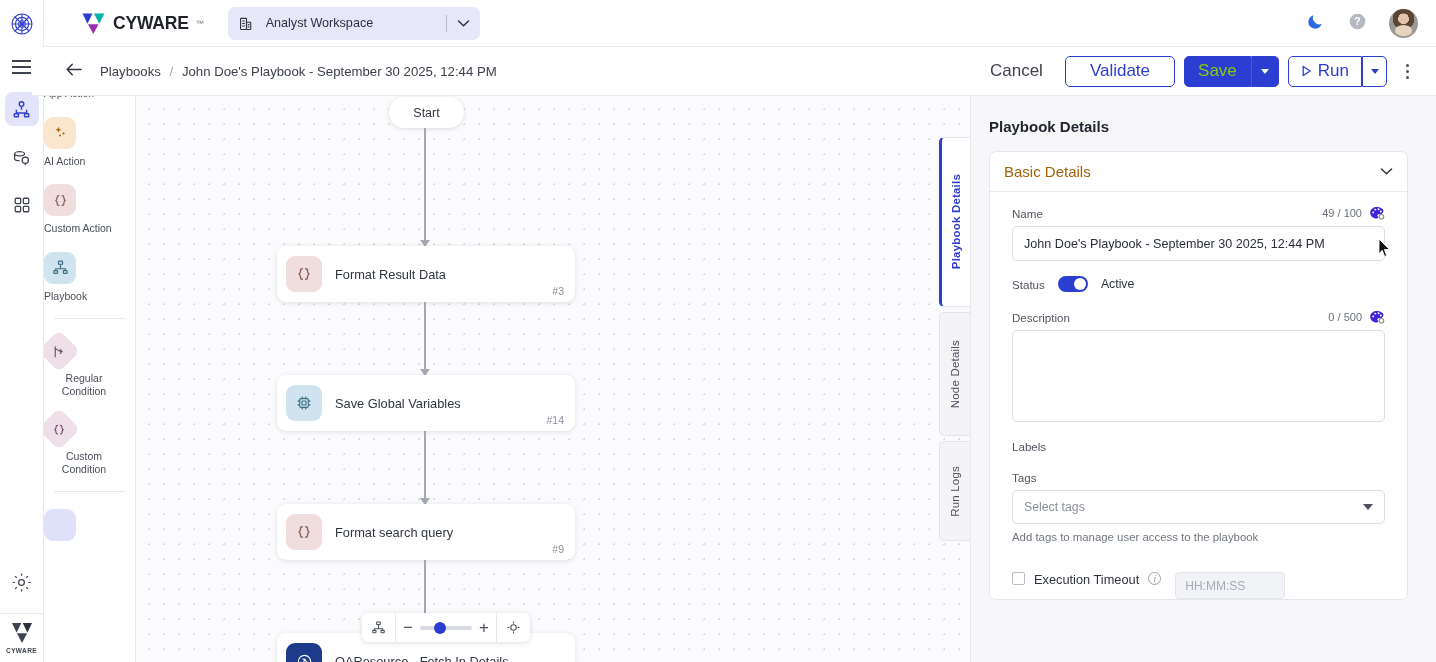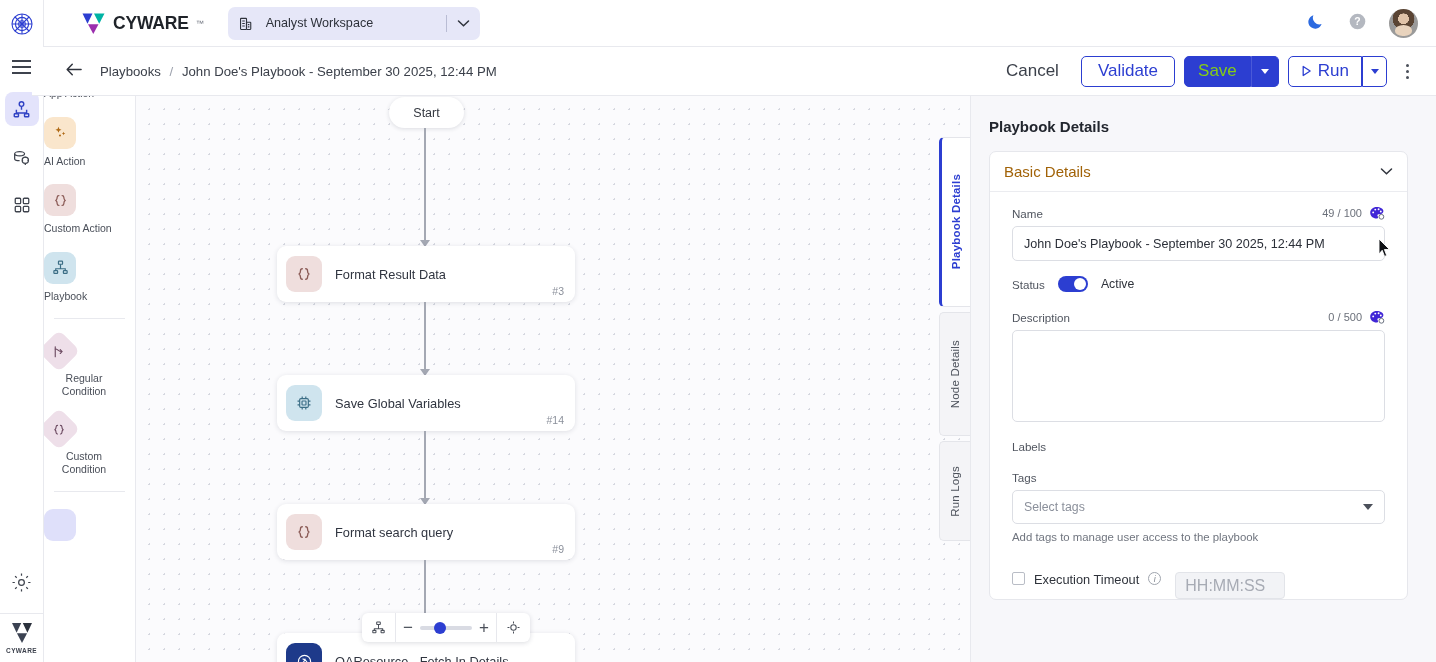--- a/index.html
+++ b/index.html
@@ -149,21 +149,21 @@
     border-bottom:1px solid #e8e9ee; display:flex; align-items:center; padding: 0 18px 0 33px; z-index:30;
   }
   .bc { margin-left: 16px; font-size: 13.2px; color:#3b404a; }
   .bc .root { color:#3b404a; cursor:pointer; }
   .bc .sl { color:#9da2ad; margin: 0 5px; }
   .btn {
     height: 31px; border-radius:5px; font-size:17px; display:flex; align-items:center;
     justify-content:center; cursor:pointer; font-family:"Liberation Sans", sans-serif;
   }
   .btn-text { color:#3b404a; padding: 0 13px; }
-  .btn-outline { border:1px solid #2c3ed1; color:#2c3ed1; padding: 0 16px; background:#fff; }
+  .btn-outline { border:1px solid #2c3ed1; color:#2c3ed1; padding: 0 24px; background:#fff; }
   .btn-primary { background:#2c3ed1; color:#84cc16; padding: 0 13px; border:1px solid #2c3ed1;}
   .split { display:flex; align-items:stretch; }
   .split .cap { border-radius: 5px 0 0 5px; }
   .split .arrowbtn {
     width: 25px; border-radius: 0 5px 5px 0; display:flex; align-items:center; justify-content:center; cursor:pointer;
   }
   .acts { margin-left:auto; display:flex; align-items:center; gap: 9px; }
   .kebab { width:22px; height:28px; display:flex; flex-direction:column; align-items:center; justify-content:center; gap:3px; cursor:pointer;}
   .kebab i { width:3px;height:3px;border-radius:50%;background:#4b505a; display:block; }
 
@@ -202,21 +202,21 @@
   .toggle { width: 30px; height: 16px; border-radius: 9px; background:#2c3ed1; position:relative; cursor:pointer; }
   .toggle::after { content:""; position:absolute; right:2px; top:2px; width:12px;height:12px;border-radius:50%;background:#fff; }
   .status-val { font-size:12.3px; color:#2f333b; }
   .help { margin-top:7px; font-size:11.4px; color:#70757f; }
   .mt18 { margin-top: 18px; }
   .chk { width:13px;height:13px;border:1.5px solid #b9bdc6;border-radius:2px;background:#fff; flex:0 0 13px; cursor:pointer;}
   .to-row { display:flex; align-items:flex-start; gap:9px; padding: 0 22px; margin-top: 13px;}
   .to-lab { font-size:12.8px; color:#2f333b; }
   .to-input {
     margin-left: 5px; width: 110px; height:27px; border:1px solid #e2e4e9; border-radius:4px; background:#f2f3f6;
-    display:flex; align-items:center; padding: 0 9px; font-size:16px; color:#a7abb4;
+    display:flex; align-items:center; padding: 0 9px; font-size:12px; color:#a7abb4;
   }
   .info-i {
     width:13px;height:13px;border-radius:50%;border:1.2px solid #a0a5ae;color:#878c95;
     font-size:9px; display:flex;align-items:center;justify-content:center; font-style:italic;
   }
   .pal { width: 16px; height: 14px; position:relative; cursor:pointer; }
   .cursor-arrow { position:absolute; left: 1378px; top: 238px; z-index: 60; pointer-events:none; }
 </style>
 </head>
 <body>

